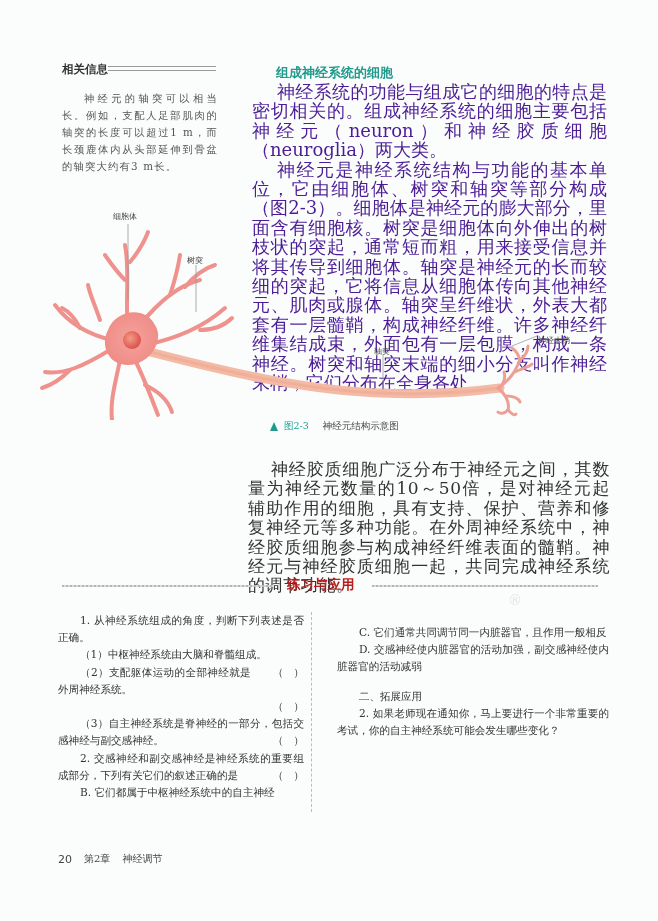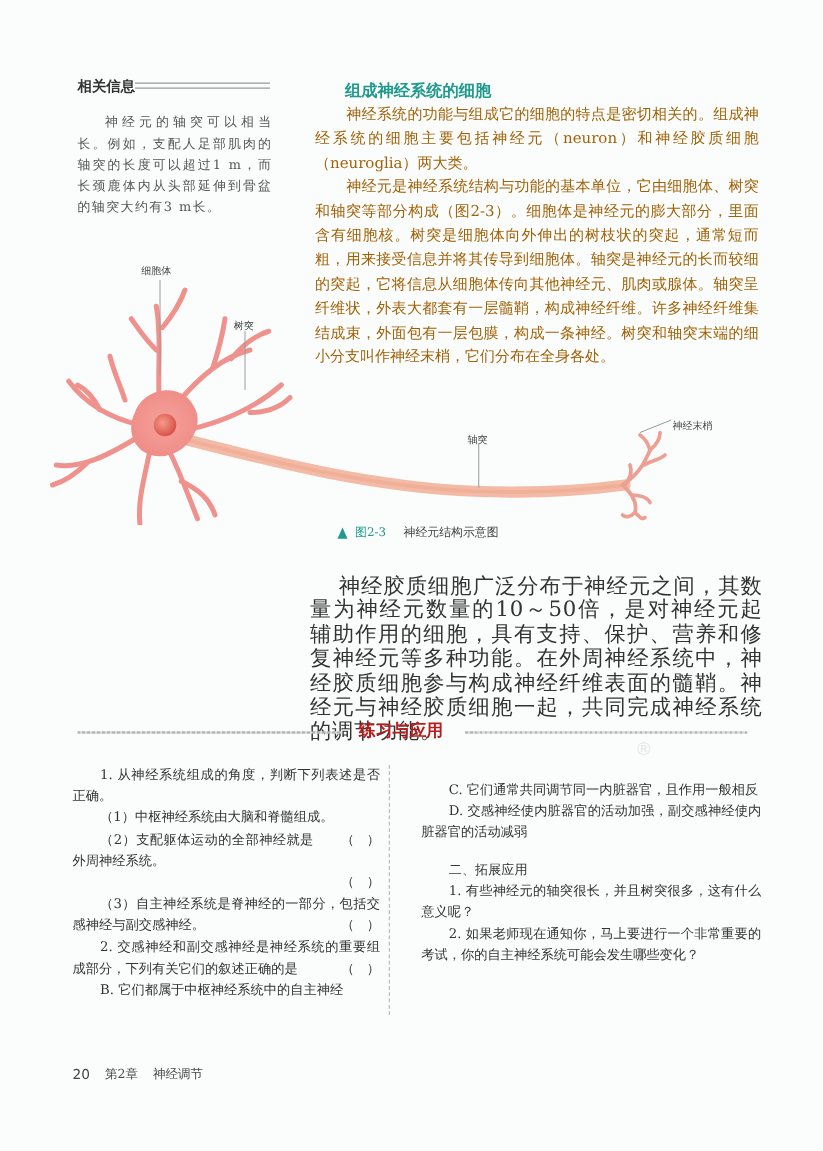--- a/index.html
+++ b/index.html
@@ -34,21 +34,21 @@
     }
 
     
     .section-heading {
       left: 276px; top: 64px;
       font-family: Liberation Serif, serif;
       font-size: 13px; font-weight: bold; color: #1f9a8c;
     }
     .main-col {
       left: 252px; top: 82px; width: 355px;
-      font-size: 12px; line-height: 19.4px; color: #a16207;
+      font-size: 18px; line-height: 19.4px; color: #4c1d95;
       text-align: justify;
     }
     .main-col p { text-indent: 25px; }
 
     
     .fig-label {
       font-family: "DejaVu Sans", "Liberation Sans", sans-serif;
       font-size: 8px; color: #444; text-align: center;
     }
 
@@ -210,21 +210,20 @@
     <span>2. 交感神经和副交感神经是神经系统的重要组成部分，下列有关它们的叙述正确的是</span><span class="paren" style="float:right">（   ）</span>
   </div>
   <div class="q">B. 它们都属于中枢神经系统中的自主神经</div>
 </div>
 
 <div class="abs ex-col ex-right">
   <div class="q">C. 它们通常共同调节同一内脏器官，且作用一般相反</div>
   <div class="q">D. 交感神经使内脏器官的活动加强，副交感神经使内脏器官的活动减弱</div>
   <div class="gap"></div>
   <div class="ex-sub">二、拓展应用</div>
-  <div class="q">1. 有些神经元的轴突很长，并且树突很多，这有什么意义呢？</div>
   <div class="q">2. 如果老师现在通知你，马上要进行一个非常重要的考试，你的自主神经系统可能会发生哪些变化？</div>
 </div>
 
 <div class="abs footer">
   <span class="pg">20</span>
   <span>第2章</span>
   <span>神经调节</span>
 </div>
 
 </body></html>

